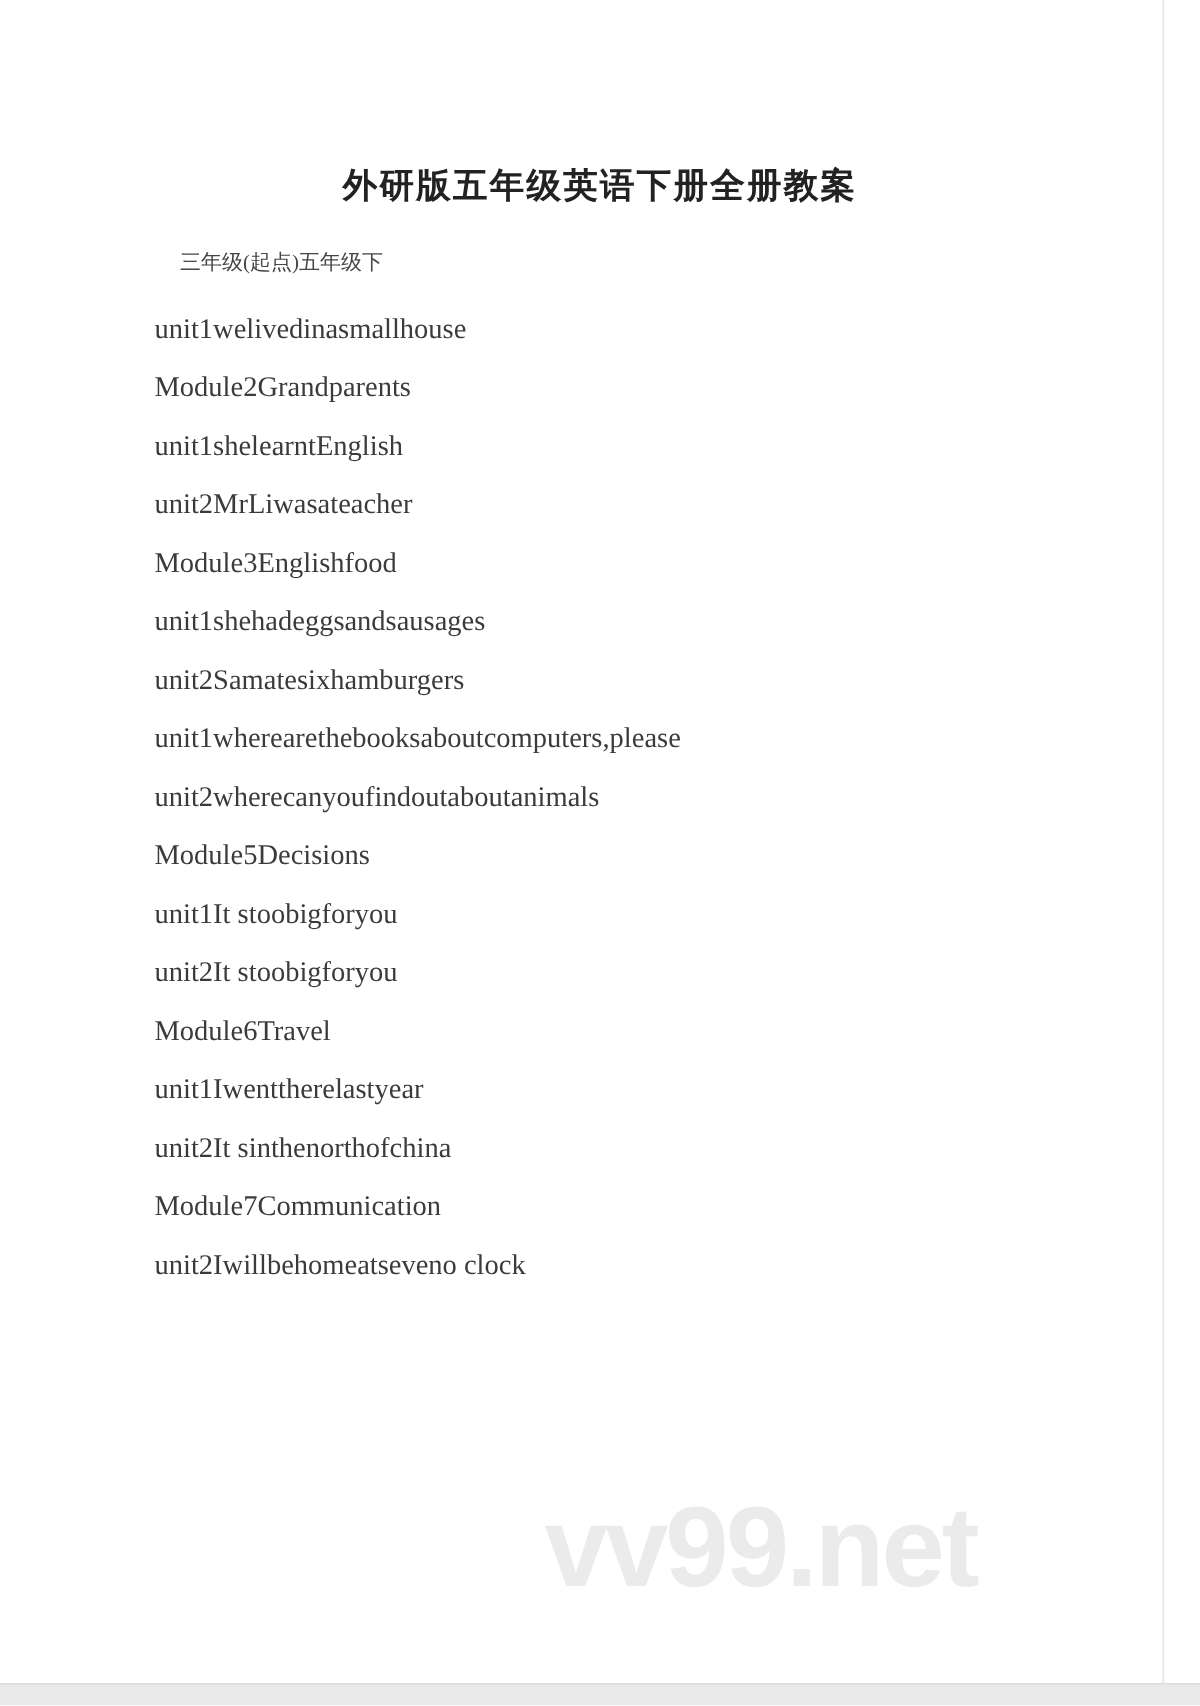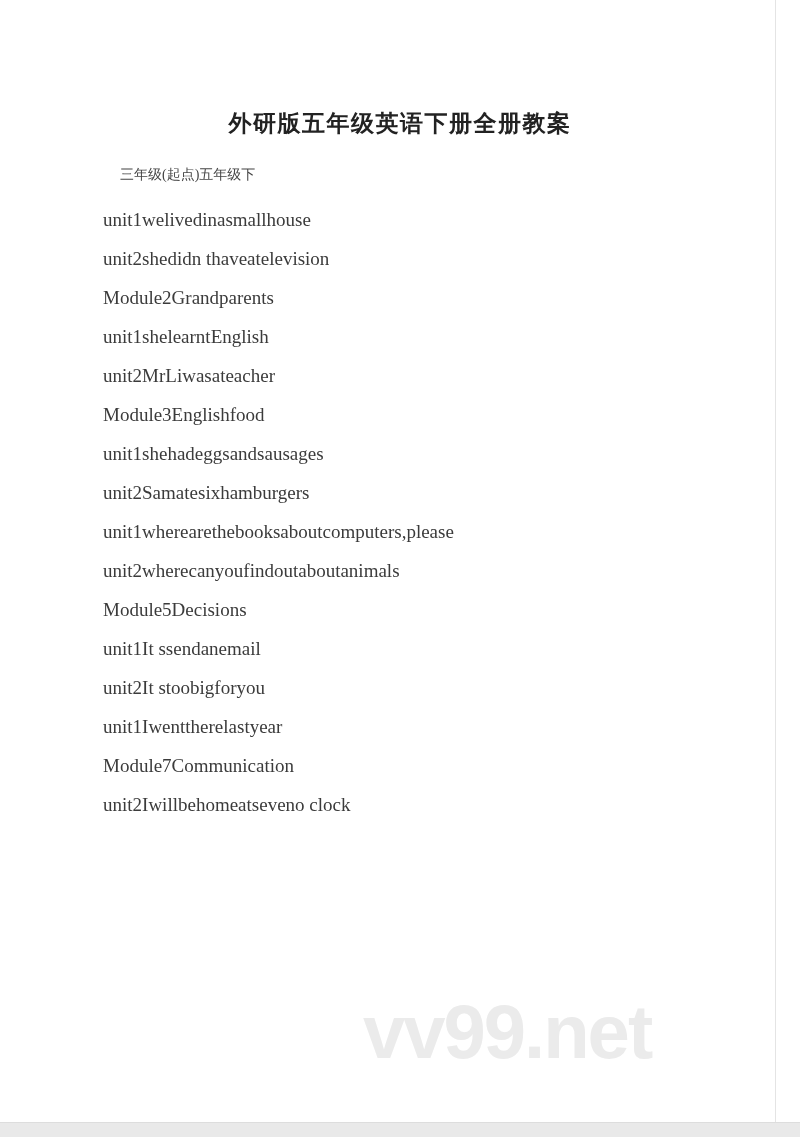--- a/index.html
+++ b/index.html
@@ -88,33 +88,34 @@
 <body>
 
 <div class="page">
 
   <h1 class="doc-title">外研版五年级英语下册全册教案</h1>
 
   <div class="doc-subtitle">三年级(起点)五年级下</div>
 
   <div class="toc">
       <div class="toc-line">unit1welivedinasmallhouse</div>
-      <div class="toc-line">unit2shedidn thaveatelevision</div>
       <div class="toc-line">Module2Grandparents</div>
       <div class="toc-line">unit1shelearntEnglish</div>
       <div class="toc-line">unit2MrLiwasateacher</div>
       <div class="toc-line">Module3Englishfood</div>
       <div class="toc-line">unit1shehadeggsandsausages</div>
       <div class="toc-line">unit2Samatesixhamburgers</div>
       <div class="toc-line">unit1wherearethebooksaboutcomputers,please</div>
       <div class="toc-line">unit2wherecanyoufindoutaboutanimals</div>
       <div class="toc-line">Module5Decisions</div>
-      <div class="toc-line">unit1It ssendanemail</div>
+      <div class="toc-line">unit1It stoobigforyou</div>
       <div class="toc-line">unit2It stoobigforyou</div>
+      <div class="toc-line">Module6Travel</div>
       <div class="toc-line">unit1Iwenttherelastyear</div>
+      <div class="toc-line">unit2It sinthenorthofchina</div>
       <div class="toc-line">Module7Communication</div>
       <div class="toc-line">unit2Iwillbehomeatseveno clock</div>
     </div>
 
   <div class="watermark">vv99.net</div>
 
   <div class="page-edge-line"></div>
 
   <div class="page-gap"></div>
 

